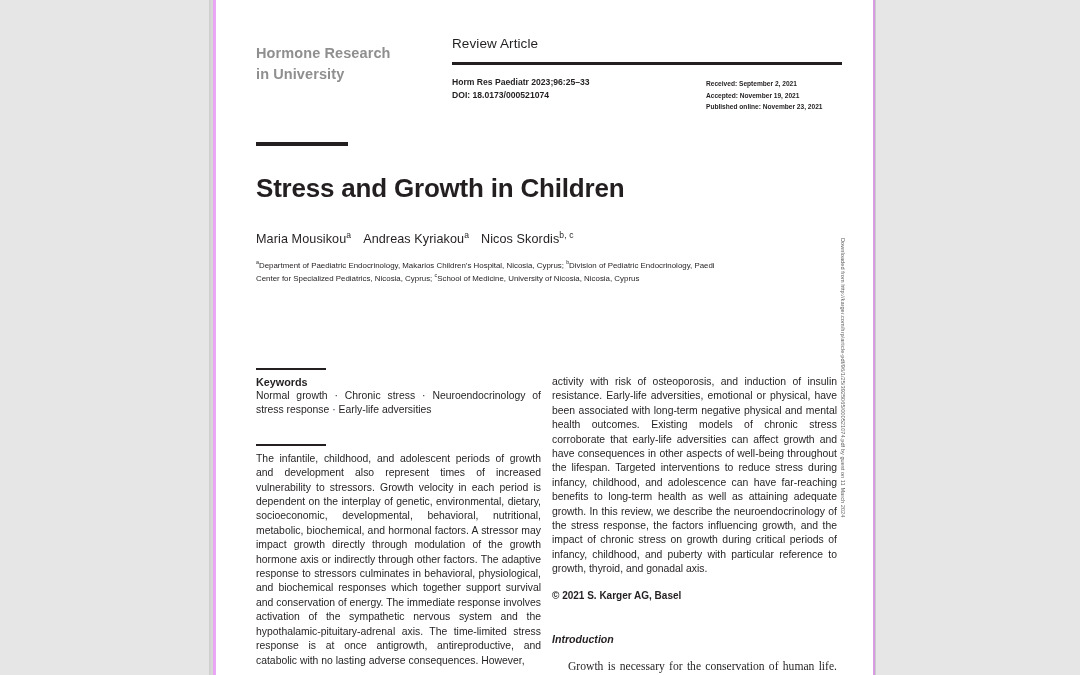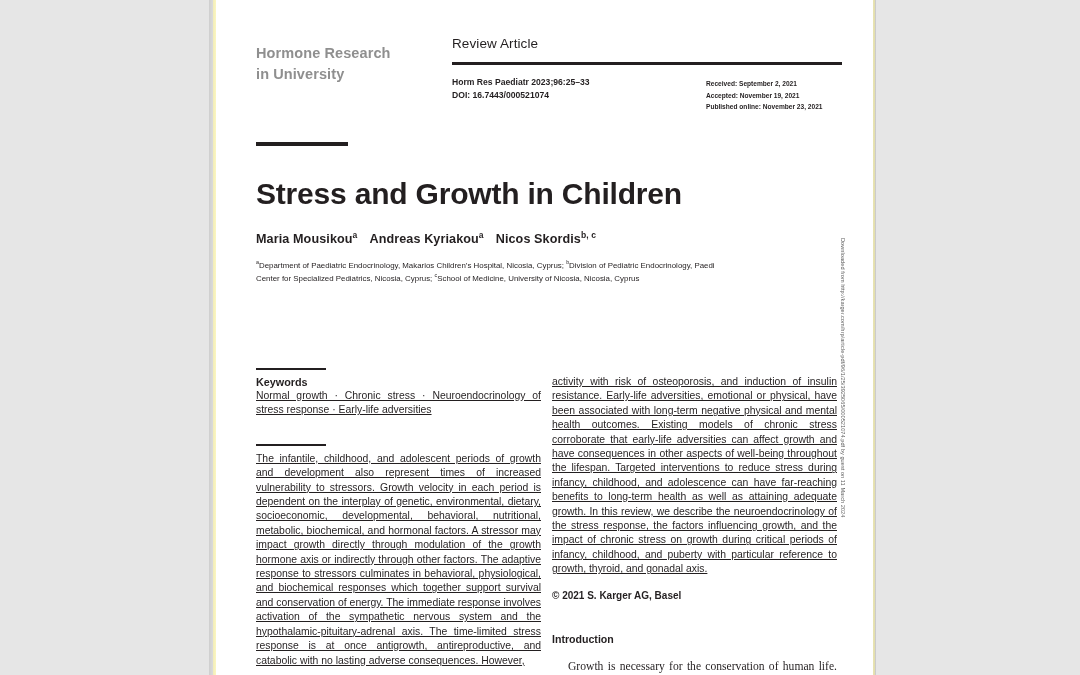--- a/index.html
+++ b/index.html
@@ -12,21 +12,21 @@
     height: 675px;
     overflow: hidden;
     font-family: "Liberation Sans", sans-serif;
     color: #231f20;
   }
 
   #viewer {
     position: relative;
     width: 1080px;
     height: 675px;
-    background: #fef9c3;
+    background: #f0abfc;
   }
 
   
   .gutter {
     position: absolute;
     top: 0;
     height: 675px;
     background: #e6e6e6;
   }
   .gutter-left  { left: 0;    width: 213px; }
@@ -110,35 +110,34 @@
     top: 142px;
     width: 92px;
     height: 4px;
     background: #231f20;
   }
   .title {
     position: absolute;
     left: 40px;
     top: 156px;
     width: 500px;
-    font-size: 30px;
+    font-size: 26px;
     font-weight: 700;
     line-height: 1.22;
     letter-spacing: -0.2px;
     color: #231f20;
   }
   .authors {
     position: absolute;
     left: 40px;
     top: 232px;
     width: 520px;
     font-size: 12.6px;
     color: #231f20;
     letter-spacing: 0.1px;
-    font-weight: bold;
   }
   .authors .auth { margin-right: 12px; white-space: nowrap; }
   .authors sup, .affil sup {
     font-size: 0.68em;
     vertical-align: super;
     line-height: 0;
   }
   .affil {
     position: absolute;
     left: 40px;
@@ -169,38 +168,38 @@
     font-weight: 700;
     margin-bottom: 1px;
     color: #231f20;
   }
   .body-text {
     font-size: 10.4px;
     line-height: 1.385;
     text-align: justify;
     color: #231f20;
     hyphens: none;
-    text-decoration: underline;
   }
   .kw-block { margin-bottom: 26px; }
 
   .copyright {
     font-size: 10px;
     text-align: left;
     margin-top: 13px;
     color: #231f20;
     font-weight: 600;
   }
 
   .intro-head {
     font-size: 10.6px;
     font-weight: 700;
     margin-top: 32px;
     margin-bottom: 14px;
     color: #231f20;
+    font-style: italic;
   }
   .intro-text {
     font-family: "Liberation Serif", serif;
     font-size: 11.6px;
     line-height: 1.355;
     text-align: justify;
     text-indent: 16px;
     color: #231f20;
   }
   .intro-text i { }
@@ -235,21 +234,21 @@
     <div class="masthead">
       <div>Hormone Research</div>
       <div>in University</div>
     </div>
 
     <div class="art-type">Review Article</div>
     <div class="art-rule"></div>
 
     <div class="cite">
       <div>Horm Res Paediatr 2023;96:25–33</div>
-      <div>DOI: 16.7443/000521074</div>
+      <div>DOI: 18.0173/000521074</div>
     </div>
 
     <div class="dates">
       <div>Received: September 2, 2021</div>
       <div>Accepted: November 19, 2021</div>
       <div>Published online: November 23, 2021</div>
     </div>
 
     <div class="title-rule"></div>
     <h1 class="title">

